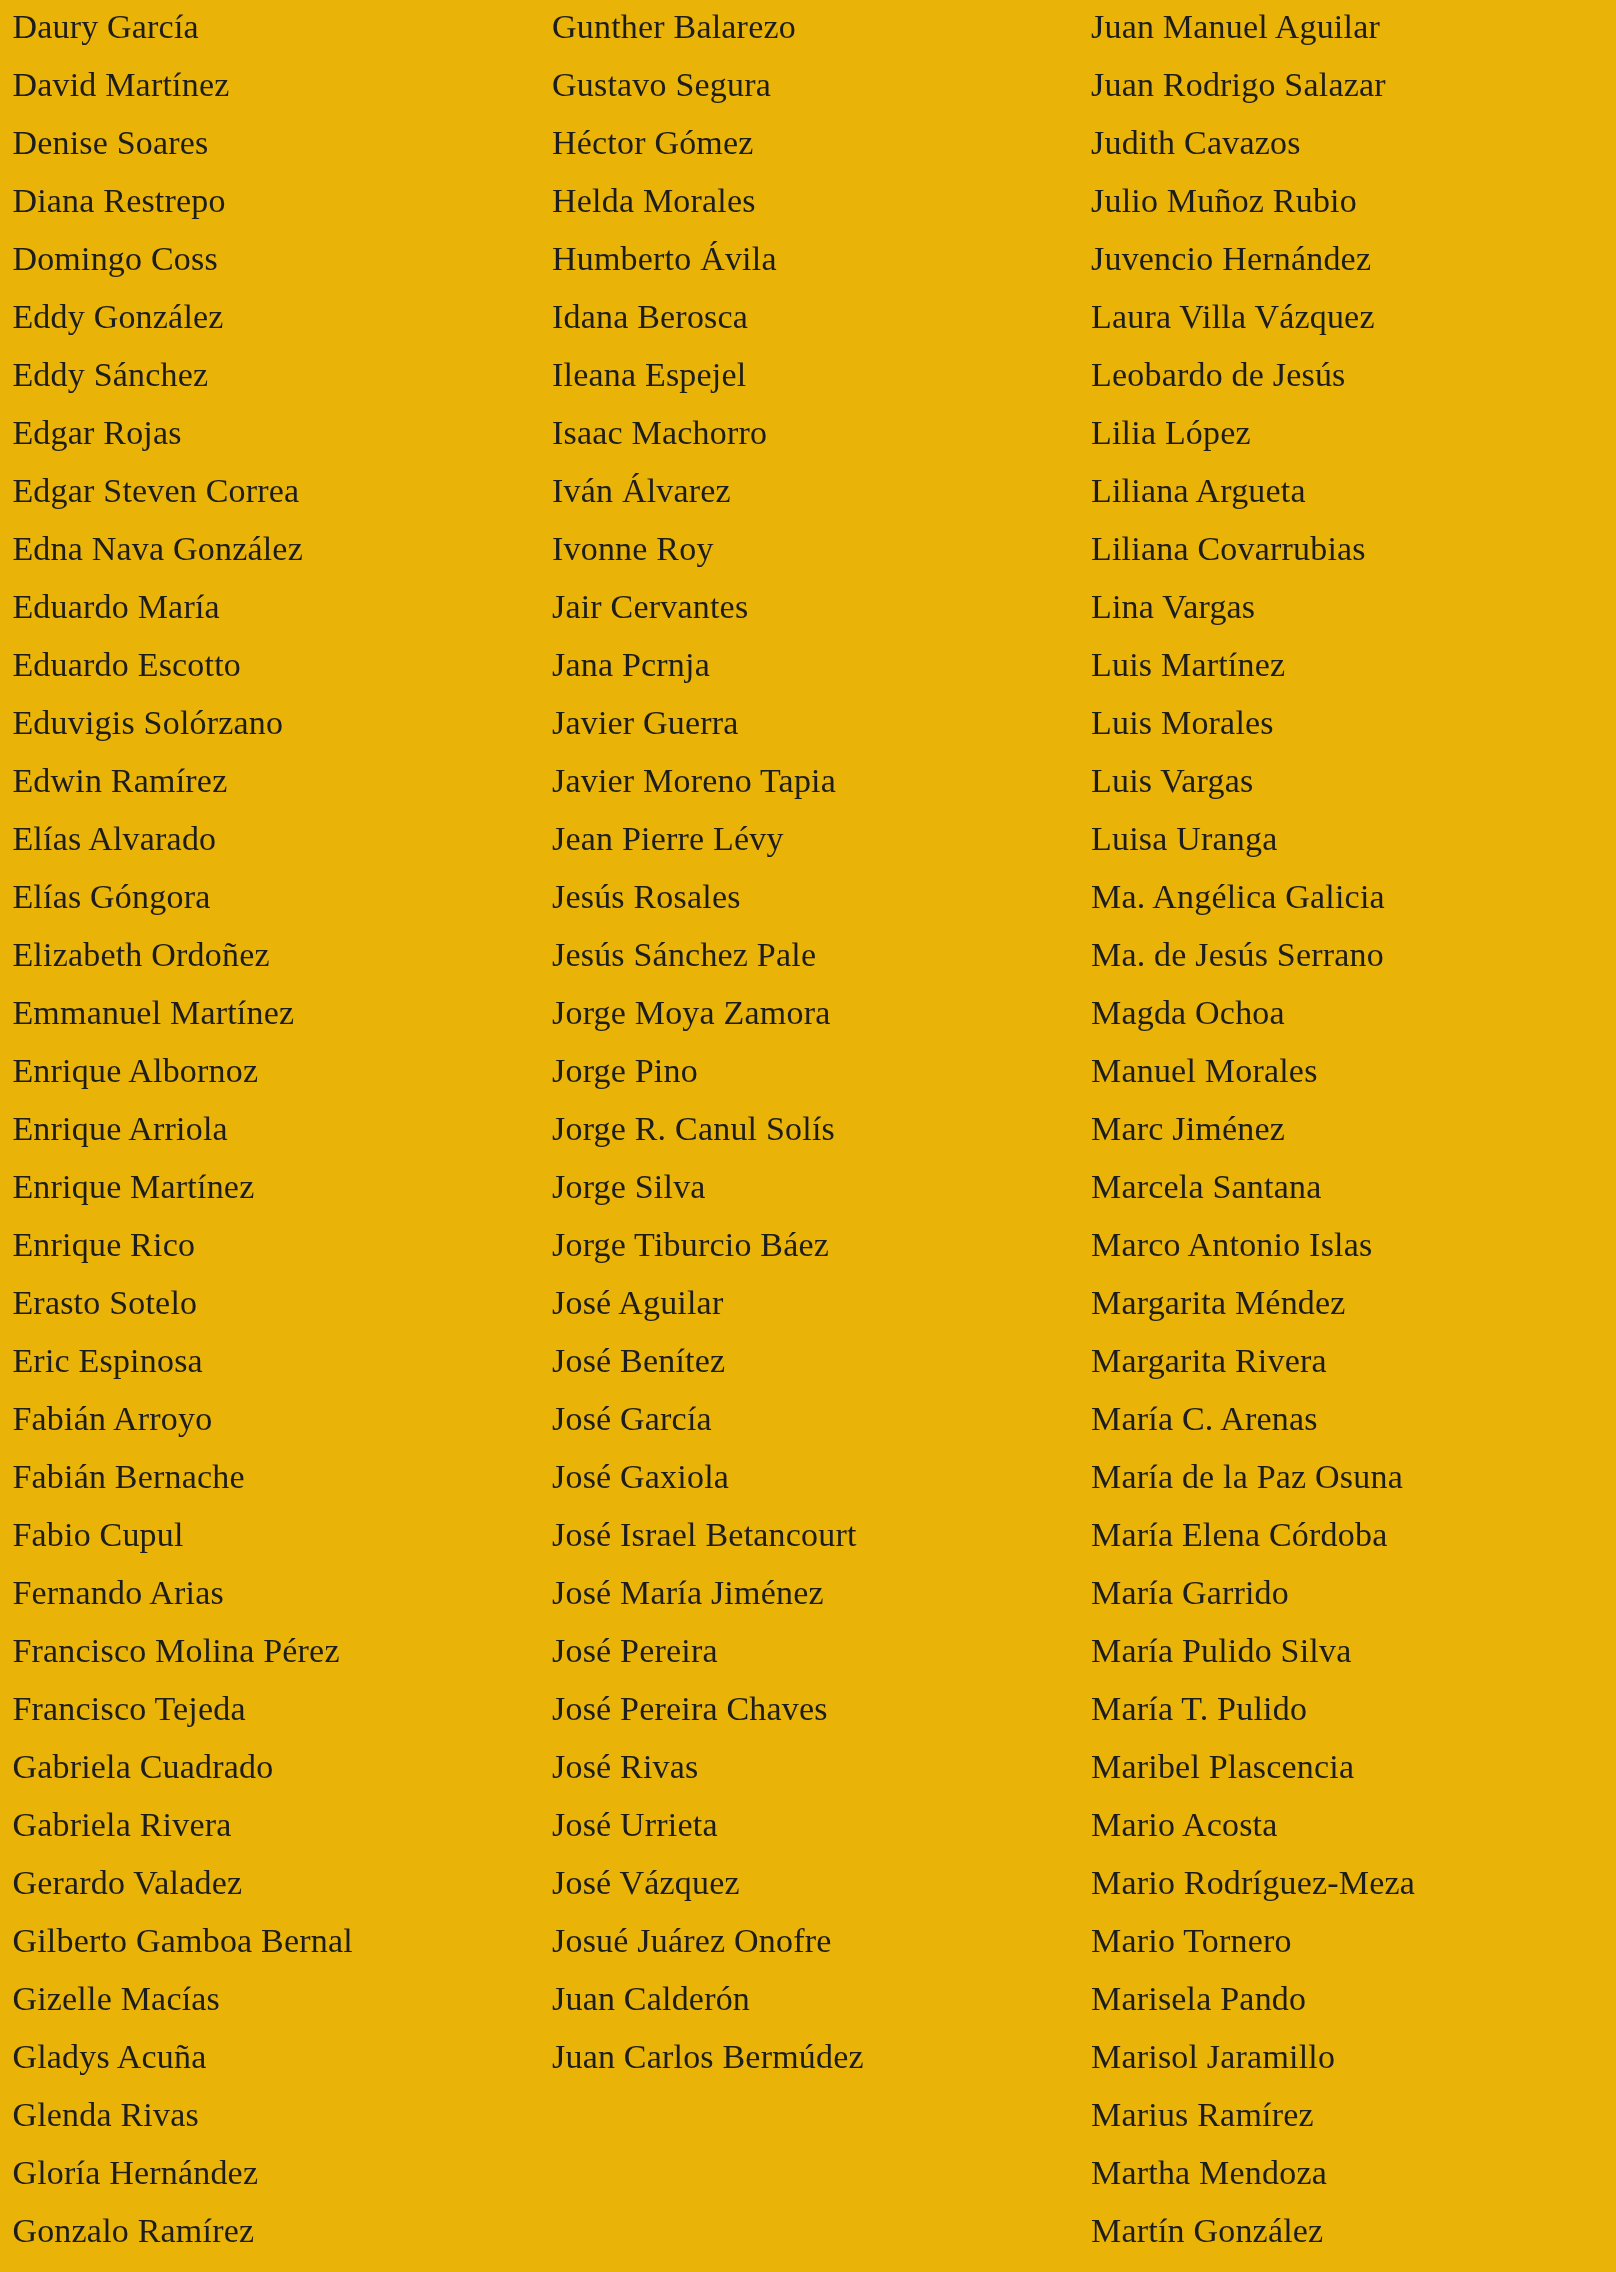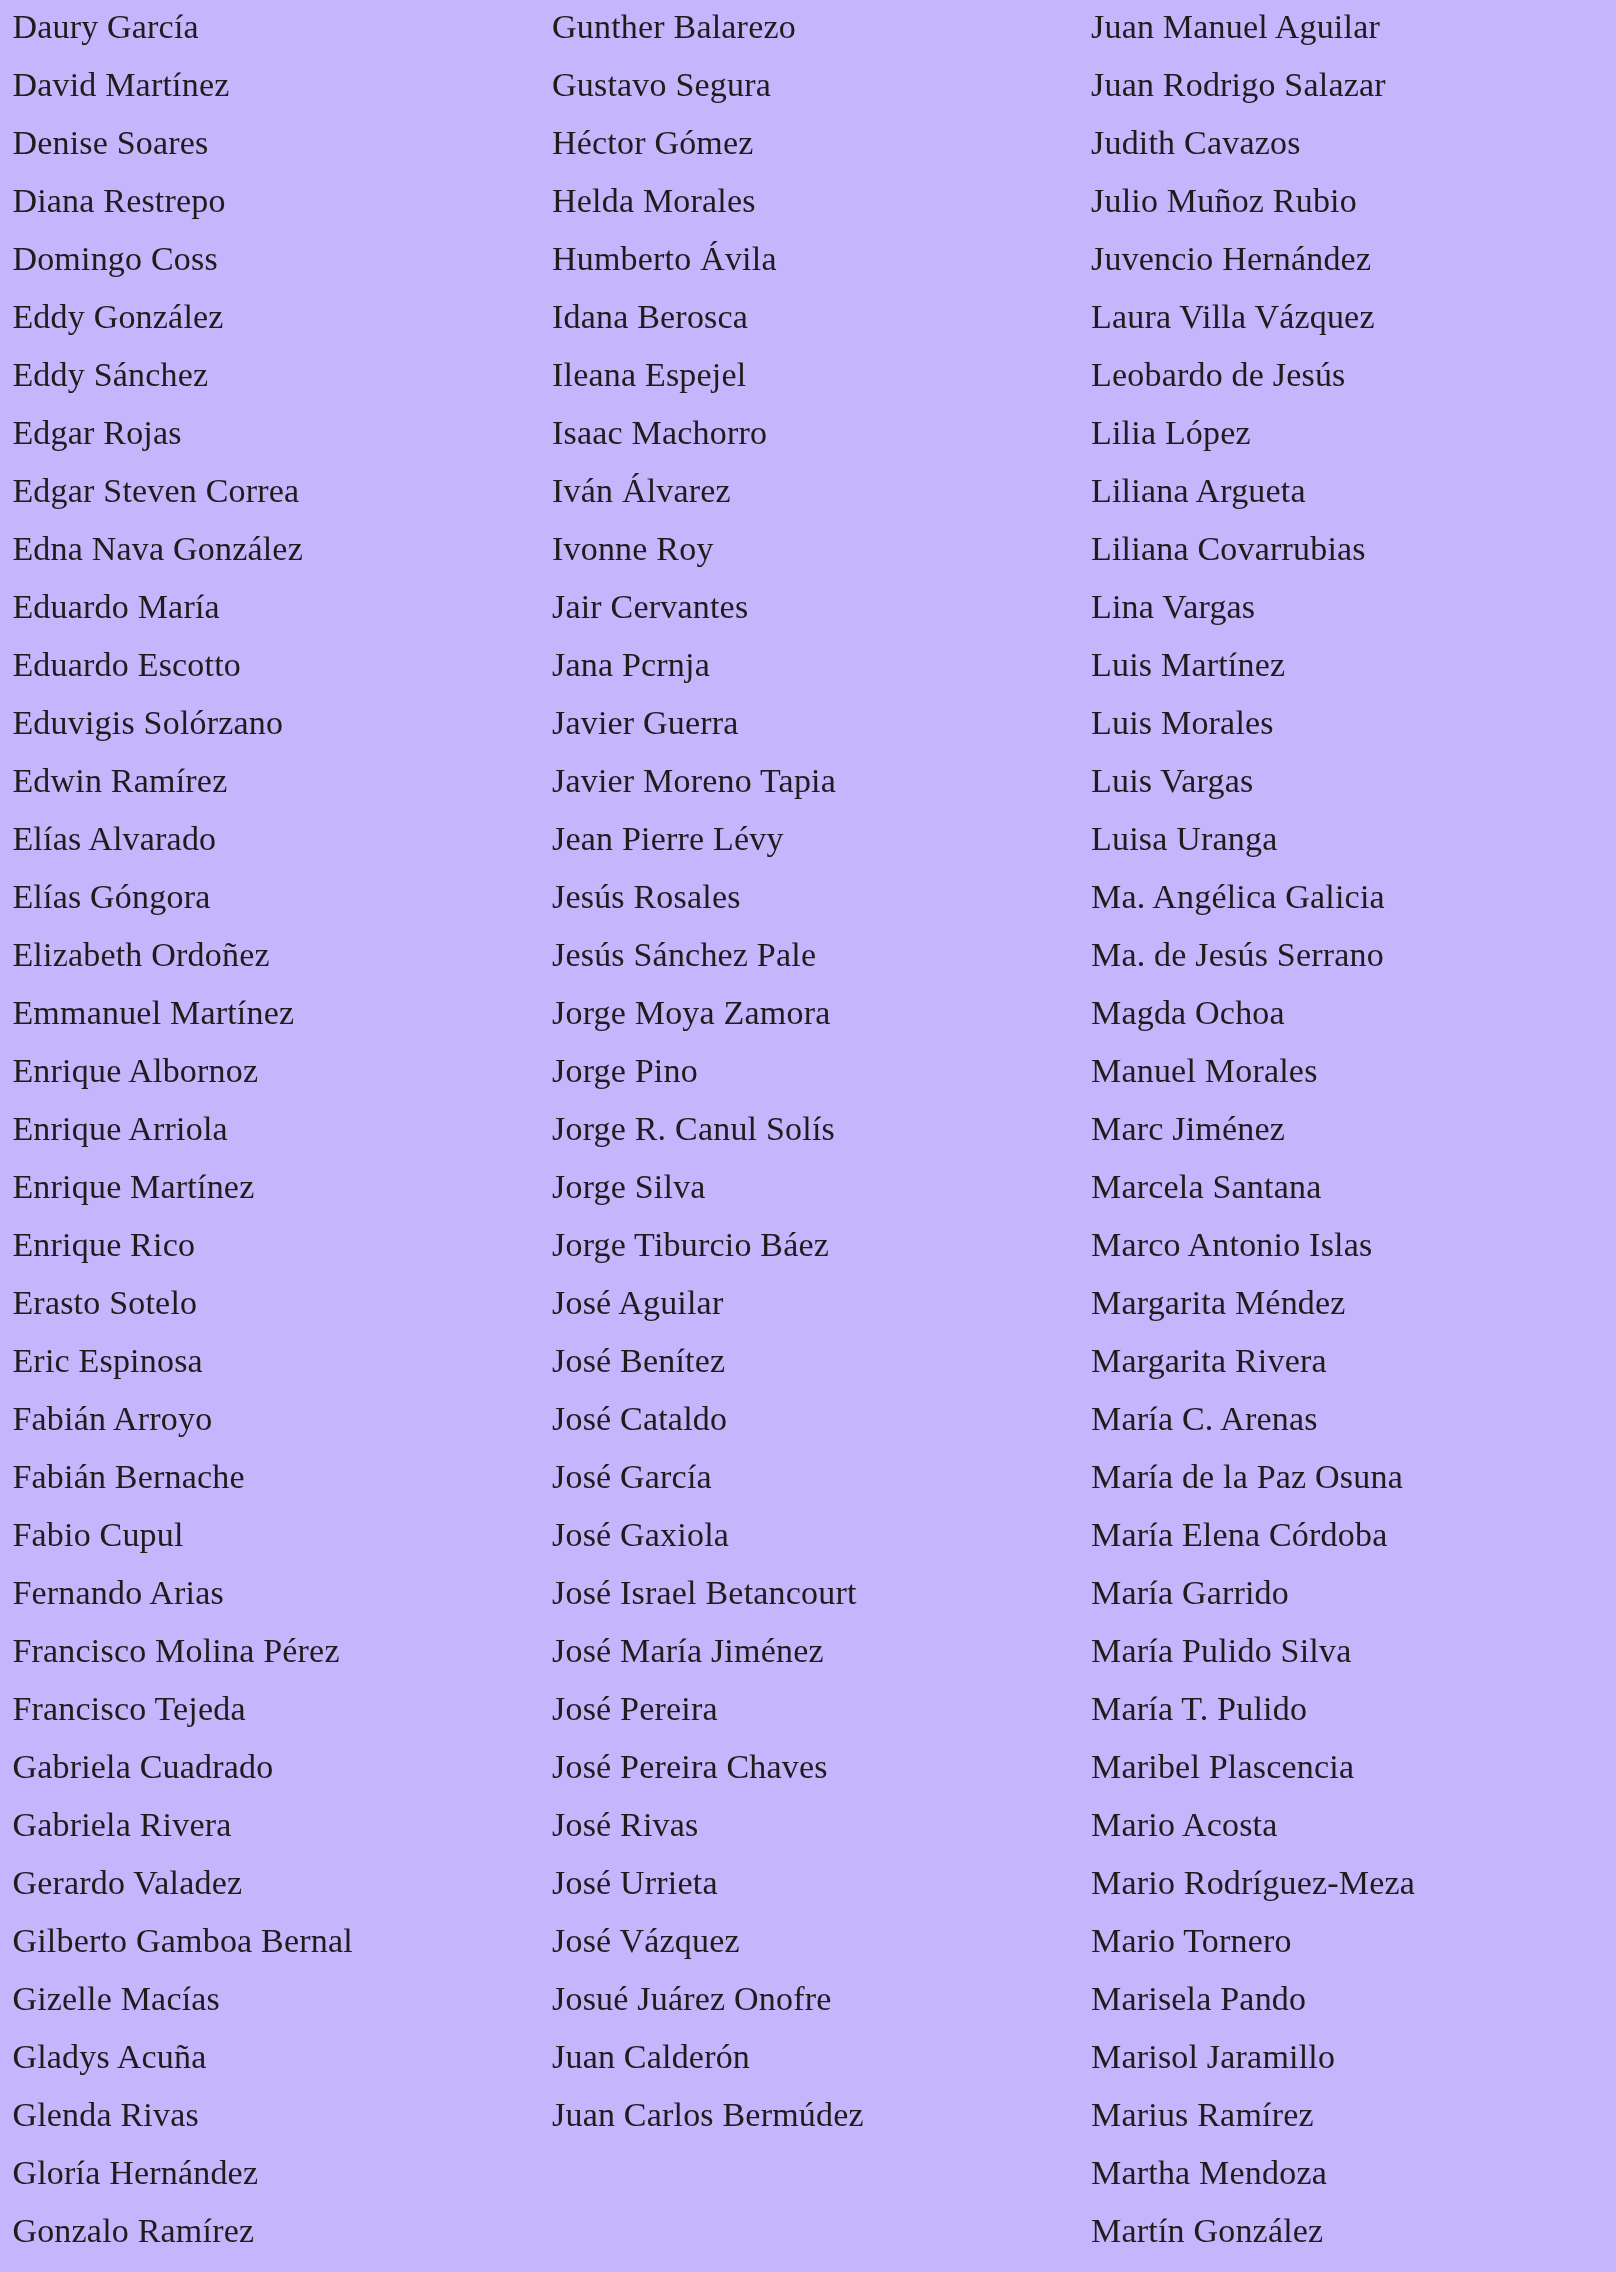--- a/index.html
+++ b/index.html
@@ -10,21 +10,21 @@
     width: 1617px;
     height: 2273px;
     background: #ffffff;
     overflow: hidden;
     font-family: "Liberation Serif", "DejaVu Serif", serif;
   }
   .page {
     position: relative;
     width: 1617px;
     height: 2273px;
-    background: #c4b5fd;
+    background: #eab308;
   }
   .name-column {
     position: absolute;
     top: -2.5px;
     width: 535px;
   }
   .name-column.col-0 { left: 12.4px; }
   .name-column.col-1 { left: 552px; }
   .name-column.col-2 { left: 1091px; }
   .name {
@@ -99,21 +99,20 @@
       <div class="name">Jean Pierre Lévy</div>
       <div class="name">Jesús Rosales</div>
       <div class="name">Jesús Sánchez Pale</div>
       <div class="name">Jorge Moya Zamora</div>
       <div class="name">Jorge Pino</div>
       <div class="name">Jorge R. Canul Solís</div>
       <div class="name">Jorge Silva</div>
       <div class="name">Jorge Tiburcio Báez</div>
       <div class="name">José Aguilar</div>
       <div class="name">José Benítez</div>
-      <div class="name">José Cataldo</div>
       <div class="name">José García</div>
       <div class="name">José Gaxiola</div>
       <div class="name">José Israel Betancourt</div>
       <div class="name">José María Jiménez</div>
       <div class="name">José Pereira</div>
       <div class="name">José Pereira Chaves</div>
       <div class="name">José Rivas</div>
       <div class="name">José Urrieta</div>
       <div class="name">José Vázquez</div>
       <div class="name">Josué Juárez Onofre</div>

